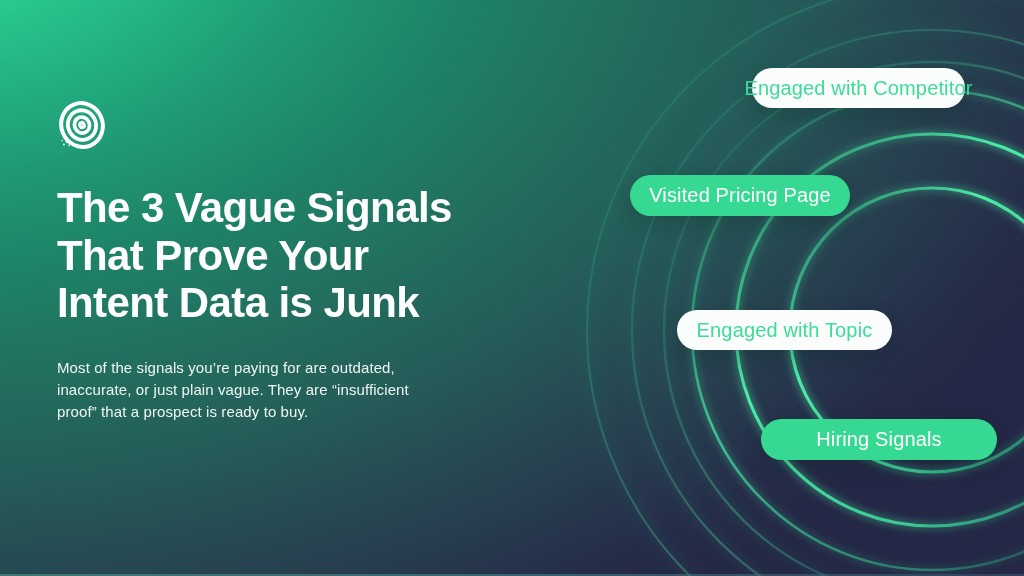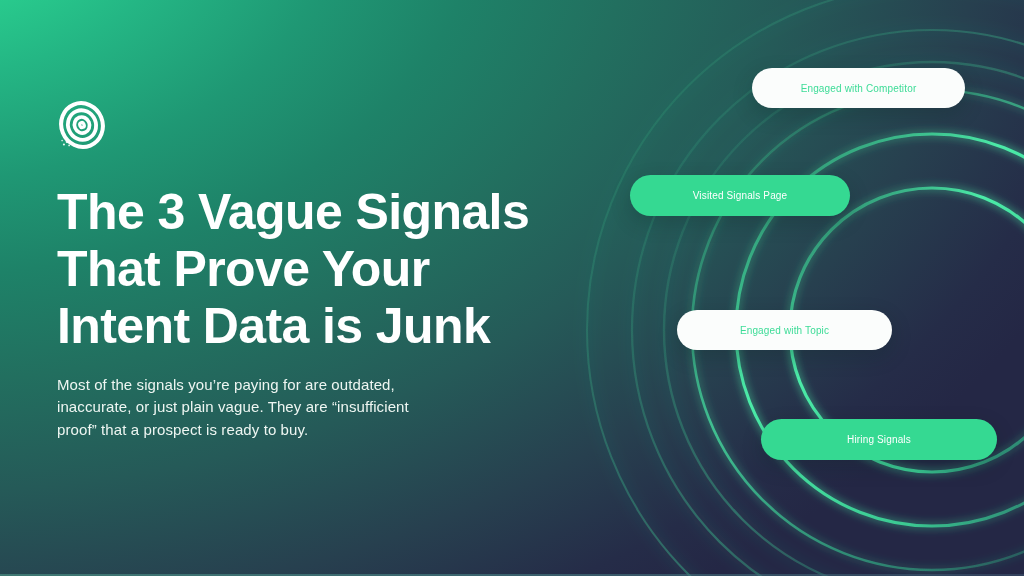--- a/index.html
+++ b/index.html
@@ -40,46 +40,46 @@
     top:100px;
     width:580px;
   }
 
   .logo-wrap {
     width:50px; height:52px;
     margin-bottom:32px;
   }
 
   .headline {
-    font-size:50px;
+    font-size:42px;
     line-height:1.135;
     font-weight:700;
     color:#ffffff;
     letter-spacing:-0.6px;
     white-space:pre-line;
-    margin-bottom:20px;
+    margin-bottom:30px;
   }
 
   .subcopy {
     font-size:15px;
     line-height:1.48;
     color:#eef6f2;
     letter-spacing:0.1px;
     white-space:pre-line;
     max-width:520px;
   }
 
   
   .pill {
     position:absolute;
     display:flex;
     align-items:center;
     justify-content:center;
     border-radius:999px;
-    font-size:10px;
+    font-size:20px;
     letter-spacing:0.15px;
     white-space:nowrap;
     box-shadow:0 7px 20px rgba(10,35,30,0.22);
   }
   .pill.light { background:#fbfdfc; color:#3ddc97; }
   .pill.solid { background:#35d992; color:#ffffff; }
 
   #pill-0 { left:752px; top:68px;  width:213px; height:40px; }
   #pill-1 { left:630px; top:175px; width:220px; height:41px; }
   #pill-2 { left:677px; top:310px; width:215px; height:40px; }
@@ -169,21 +169,21 @@
 
     <p class="subcopy">Most of the signals you’re paying for are outdated,
 inaccurate, or just plain vague.  They are “insufficient
 proof”  that a prospect is ready to buy.</p>
   </div>
 
   <div class="pill light" id="pill-0">
     <span>Engaged with Competitor</span>
   </div>
   <div class="pill solid" id="pill-1">
-    <span>Visited Signals Page</span>
+    <span>Visited Pricing Page</span>
   </div>
   <div class="pill solid" id="pill-3">
     <span>Hiring Signals</span>
   </div>
   <div class="pill light" id="pill-2">
     <span>Engaged with Topic</span>
   </div>
 
   <div id="bottom-line"></div>
 </div>

